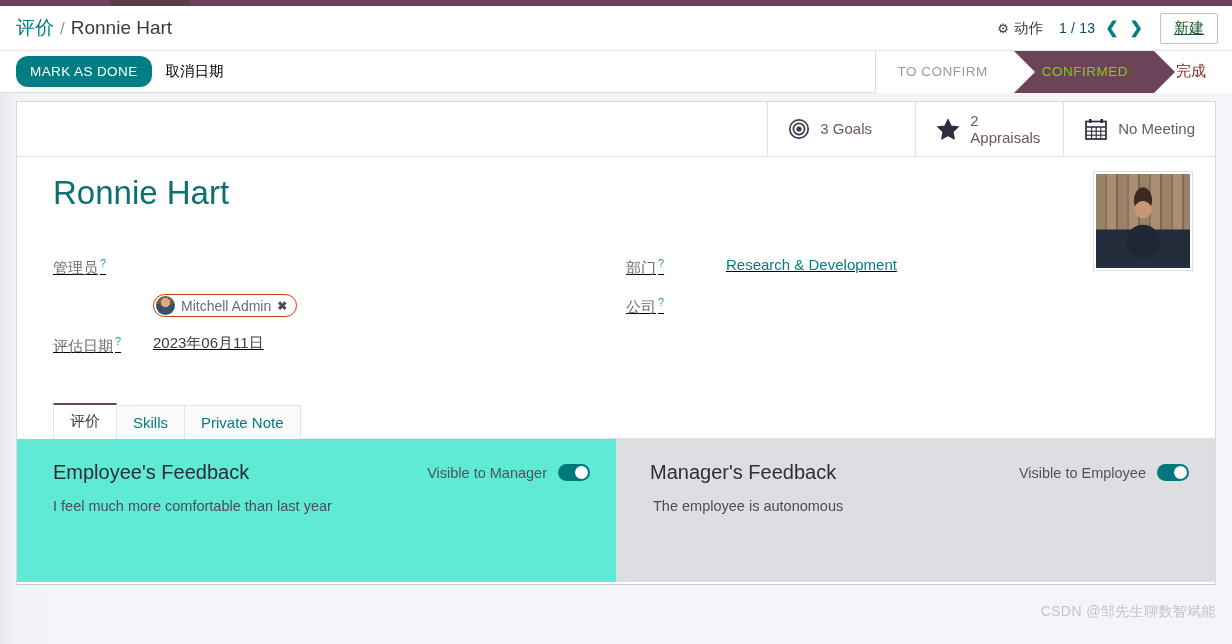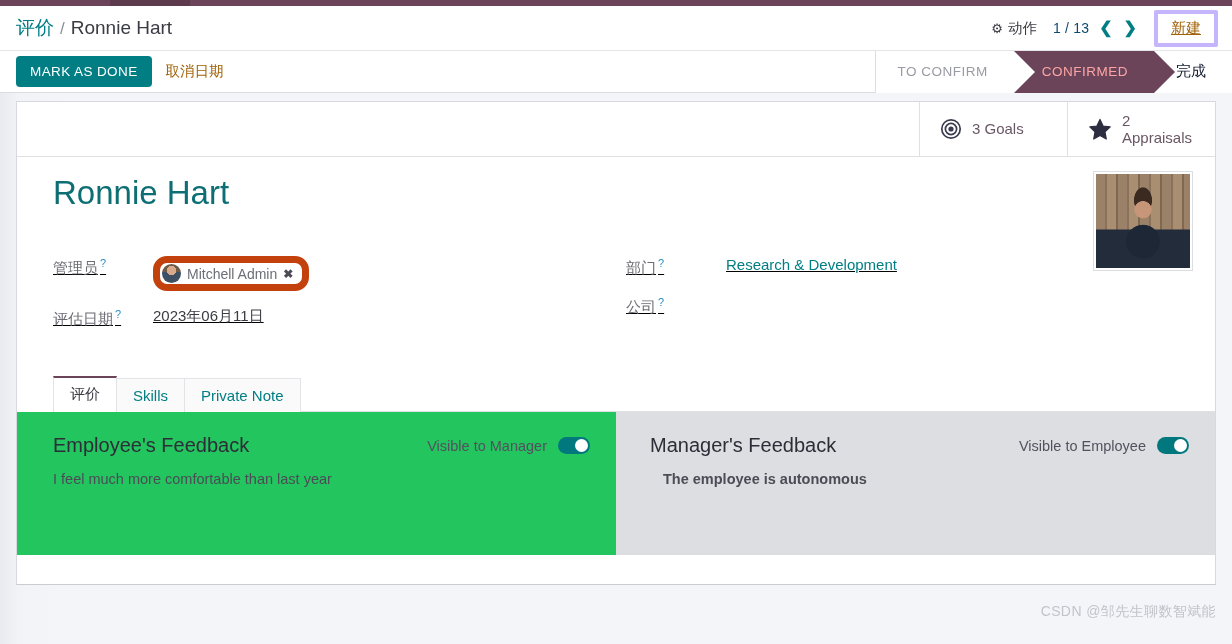--- a/index.html
+++ b/index.html
@@ -49,74 +49,74 @@
     font-size: 14.5px; color: #3b3b44; cursor: pointer;
   }
   .cog-glyph { font-size: 13px; color: #3b3b44; line-height: 1; }
   .pager { display: flex; align-items: center; gap: 9px; }
   .pager-count { font-size: 14px; color: #0c4a6e; letter-spacing: .2px; }
   .pager-btn {
     color: #017e84; font-size: 16px; font-weight: bold; cursor: pointer;
     line-height: 1; padding: 0 1px;
   }
   .btn-new {
-    border: 4px solid #c4b5fd; color: #a16207; background: #fff;
+    border: 1px solid #c4b5fd; color: #14532d; background: #fff;
     font-size: 15px; padding: 5px 13px; cursor: pointer;
     border-radius: 2px;
     text-decoration: underline;
   }
 
   
   .status-bar {
     position: absolute; top: 51px; left: 0; width: 1232px; height: 42px;
     background: #ffffff;
     border-bottom: 1px solid #dcdde1;
     display: flex; align-items: center; justify-content: space-between;
   }
   .sb-left { display: flex; align-items: center; gap: 0; padding-left: 16px; height: 100%; }
   .btn-primary {
     background: #017e84; color: #fff; border: none;
     font-size: 13.5px; letter-spacing: .4px;
-    padding: 8px 14px; cursor: pointer; border-radius: 4px;
+    padding: 8px 14px; cursor: pointer; border-radius: 12px;
   }
   .btn-link {
-    background: none; border: none; color: #a16207;
+    background: none; border: none; color: #000000;
     font-size: 14.5px; padding: 6px 14px; cursor: pointer; font-family: Liberation Mono, monospace;
   }
   .btn-link.caps { font-size: 13.5px; letter-spacing: .4px; }
 
   .statusbar-arrows {
     display: flex; align-items: stretch; height: 42px;
     border-left: 1px solid #dcdde1;
   }
   .st {
     position: relative; display: flex; align-items: center;
     padding: 0 26px 0 22px;
     font-size: 13.5px; letter-spacing: .5px;
     color: #9a9aa4; background: #fff; cursor: pointer;
     white-space: nowrap;
   }
-  .st.active { background: #6b4459; color: #fca5a5; padding-left: 28px; }
+  .st.active { background: #6b4459; color: #84cc16; padding-left: 28px; }
   .st.active::after {
     content: ""; position: absolute; right: -21px; top: 0;
     width: 0; height: 0;
     border-top: 21px solid transparent;
     border-bottom: 21px solid transparent;
     border-left: 21px solid #6b4459;
     z-index: 3;
   }
   .st.active::before {
     content: ""; position: absolute; left: 0; top: 0;
     width: 0; height: 0;
     border-top: 21px solid transparent;
     border-bottom: 21px solid transparent;
     border-left: 21px solid #fff;
     z-index: 3;
   }
-  .st.last { color: #0f172a; }
+  .st.last { color: #7f1d1d; }
   .st.zh { font-size: 15px; letter-spacing: 0; }
 
   
   .sheet-wrap {
     position: absolute; top: 93px; left: 0; width: 1208px; bottom: 0;
     padding: 8px 16px 16px 16px;
   }
   .sheet {
     position: relative; width: 1200px; height: 484px;
     background: #fff;
@@ -173,23 +173,23 @@
     color: #6c6c76; font-size: 15px; width: 100px; flex: 0 0 100px;
     padding-top: 2px; white-space: nowrap;
   }
   .flabel.wide { width: 115px; flex: 0 0 115px; }
   .q { color: #2a8ec4; font-size: 11px; vertical-align: super; margin-left: 2px; cursor: pointer; }
   .fvalue { font-size: 15px; color: #3b3b44; padding-top: 1px; }
   .fvalue.link { color: #017e84; cursor: pointer; }
 
   .m2m-tag {
     display: inline-flex; align-items: center; gap: 6px;
-    border: 7px solid #c2410c; border-radius: 14px;
+    border: 1px solid #c2410c; border-radius: 14px;
     padding: 1px 9px 1px 2px; background: #fff;
-    font-size: 14px; color: #6d6d78;
+    font-size: 14px; color: #6d6d78; margin-top: 38px;
   }
   .tag-avatar {
     width: 19px; height: 19px; border-radius: 50%;
     background:
       radial-gradient(circle at 50% 34%, #d8a98a 0 30%, rgba(216,169,138,0) 31%),
       linear-gradient(to bottom, #6f5a46 0 42%, #3c4f63 43%);
     flex: 0 0 auto;
   }
   .tag-x { color: #4c4c57; font-size: 12px; cursor: pointer; font-weight: bold; }
 
@@ -203,36 +203,36 @@
   }
   .nb-tab.active {
     color: #3b3b44; background: #fff;
     border-top: 2px solid #6b4459;
     padding-top: 7px;
   }
 
   
   .feedback-row { display: flex; height: 143px; }
   .fb-pane { padding: 22px 26px 0 36px; position: relative; }
-  .fb-left { width: 600px; background: #22c55e; }
+  .fb-left { width: 600px; background: #5eead4; }
   .fb-right { width: 600px; background: #dcdee2; padding-left: 34px; }
   .fb-head { display: flex; align-items: center; justify-content: space-between; }
   .fb-title { font-size: 20px; color: #2d2d38; font-weight: normal; }
   .fb-toggle-wrap { display: flex; align-items: center; gap: 11px; }
   .fb-toggle-label { font-size: 14.5px; color: #52525e; }
   .switch {
     width: 32px; height: 17px; border-radius: 9px;
     background: #00787e; position: relative; cursor: pointer; flex: 0 0 auto;
   }
   .switch::after {
     content: ""; position: absolute; top: 2px; right: 2px;
     width: 13px; height: 13px; border-radius: 50%; background: #fff;
   }
   .fb-body { margin-top: 14px; font-size: 14.5px; color: #4c4c57; }
-  .fb-right .fb-body { margin-left: 13px; font-weight: bold; }
+  .fb-right .fb-body { margin-left: 3px; }
 
   
   .watermark {
     position: absolute; right: 16px; bottom: 23px;
     font-size: 14px; color: #c3c4cb; letter-spacing: .4px;
     user-select: none;
   }
 </style>
 </head>
 <body>
@@ -297,20 +297,38 @@
           <span class="bb-icon">
             <svg width="24" height="23" viewBox="0 0 24 23">
               <path d="M12 1.4l3.1 6.6 7.1 .9 -5.2 5 1.3 7.1 -6.3 -3.5 -6.3 3.5 1.3 -7.1 -5.2 -5 7.1 -.9z" fill="#2d2d40" stroke="#2d2d40" stroke-width="1.2" stroke-linejoin="round"></path>
             </svg>
           </span>
           <span class="bb-text">
             <span class="l1">2</span>
             <span class="l2">Appraisals</span>
           </span>
         </div>
+        <div class="btn-box">
+          <span class="bb-icon">
+            <svg width="24" height="23" viewBox="0 0 24 23">
+              <rect x="2" y="3.5" width="20" height="17.5" fill="none" stroke="#2d2d40" stroke-width="1.7"></rect>
+              <line x1="2" y1="9" x2="22" y2="9" stroke="#2d2d40" stroke-width="1.5"></line>
+              <line x1="7.6" y1="9" x2="7.6" y2="21" stroke="#2d2d40" stroke-width="1.1"></line>
+              <line x1="12.2" y1="9" x2="12.2" y2="21" stroke="#2d2d40" stroke-width="1.1"></line>
+              <line x1="16.8" y1="9" x2="16.8" y2="21" stroke="#2d2d40" stroke-width="1.1"></line>
+              <line x1="2" y1="13.2" x2="22" y2="13.2" stroke="#2d2d40" stroke-width="1.1"></line>
+              <line x1="2" y1="17.2" x2="22" y2="17.2" stroke="#2d2d40" stroke-width="1.1"></line>
+              <rect x="5" y="1" width="2.6" height="4" fill="#2d2d40"></rect>
+              <rect x="16.4" y="1" width="2.6" height="4" fill="#2d2d40"></rect>
+            </svg>
+          </span>
+          <span class="bb-text">
+            <span class="l1">No Meeting</span>
+          </span>
+        </div>
       </div>
 
       <div class="sheet-body">
         <div class="avatar-frame">
           <div class="avatar-img"></div>
         </div>
 
         <h1 class="rec-title">Ronnie Hart</h1>
 
         <div class="fields">

